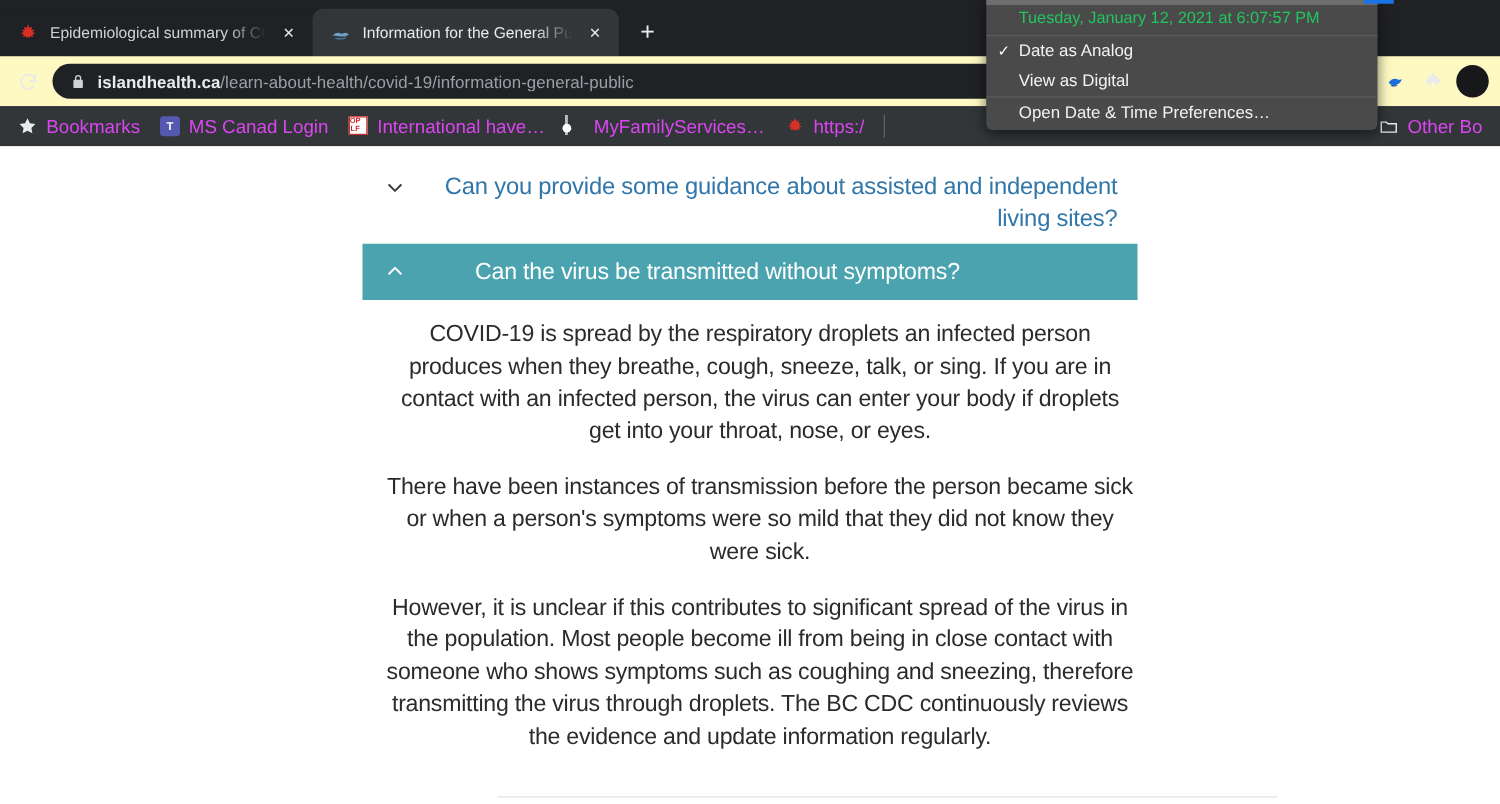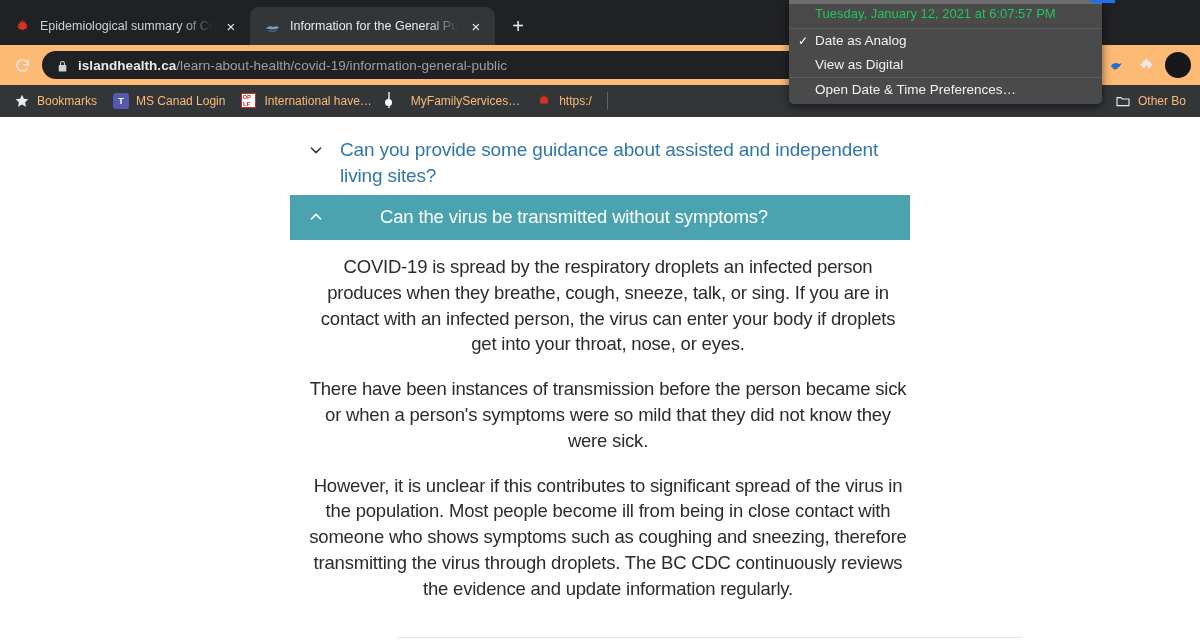--- a/index.html
+++ b/index.html
@@ -45,21 +45,21 @@
     display: flex; align-items: center; justify-content: center;
     color: #e8eaed; font-size: 20px; font-weight: 300; line-height: 1;
   }
 
   
   .leaf { position: relative; width: 100%; height: 100%; }
   .leaf svg { width: 100%; height: 100%; display: block; }
 
   
   #toolbar {
-    height: 40px; background: #fdba74;
+    height: 40px; background: #fef9c3;
     display: flex; align-items: center; padding: 0 8px;
     position: relative;
   }
   #reload-btn {
     width: 28px; height: 28px; flex: 0 0 28px;
     display: flex; align-items: center; justify-content: center;
     color: #e8eaed; margin-right: 6px;
   }
   #omnibox {
     flex: 1 1 auto; height: 28px; background: #202124;
@@ -93,21 +93,21 @@
     display: flex; align-items: center; padding: 0 6px;
     position: relative; overflow: hidden;
   }
   .bm {
     display: flex; align-items: center; gap: 7px;
     padding: 3px 8px; border-radius: 4px;
     font-size: 12px; color: #e8eaed; white-space: nowrap;
     flex: 0 0 auto;
   }
   .bm-ico { width: 16px; height: 16px; flex: 0 0 16px; position: relative; }
-  .bm-label { font-size: 12px; color: #fdba74; }
+  .bm-label { font-size: 15px; color: #d946ef; }
   #bm-sep { width: 1px; height: 18px; background: #5f6368; margin: 0 7px; flex: 0 0 1px; }
   #other-bm { margin-left: auto; }
 
   
   .ico-teams {
     width: 16px; height: 16px; border-radius: 3px;
     background: #5558af; display: flex; align-items: center;
     justify-content: center; color: #fff; font-size: 9px;
     font-weight: 700; font-family: "Liberation Sans", sans-serif;
   }
@@ -162,21 +162,21 @@
     position: absolute; top: 117px; left: 0;
     width: 1200px; height: 526px; background: #ffffff;
     overflow: hidden;
   }
   #content { width: 620px; margin: 0 auto; padding-top: 14px; }
 
   .acc-row {
     display: flex; align-items: flex-start; gap: 16px;
     padding: 6px 16px 6px 18px;
   }
-  .acc-row.collapsed { background: transparent; }
+  .acc-row.collapsed { background: transparent; text-align: right; }
   .acc-row.expanded { background: #4aa3ae; padding: 10px 16px 11px 18px; align-items: center; }
   .chev { flex: 0 0 16px; width: 16px; height: 16px; margin-top: 5px; }
   .acc-row.expanded .chev { margin-top: 0; }
   .acc-title {
     font-size: 19px; line-height: 26px; color: #3076a8;
     font-family: "Liberation Sans", sans-serif; font-weight: 400;
     letter-spacing: -0.15px;
   }
   .acc-row.expanded .acc-title { color: #ffffff; font-size: 18.5px; line-height: 24px; margin-left: 40px; }
 

